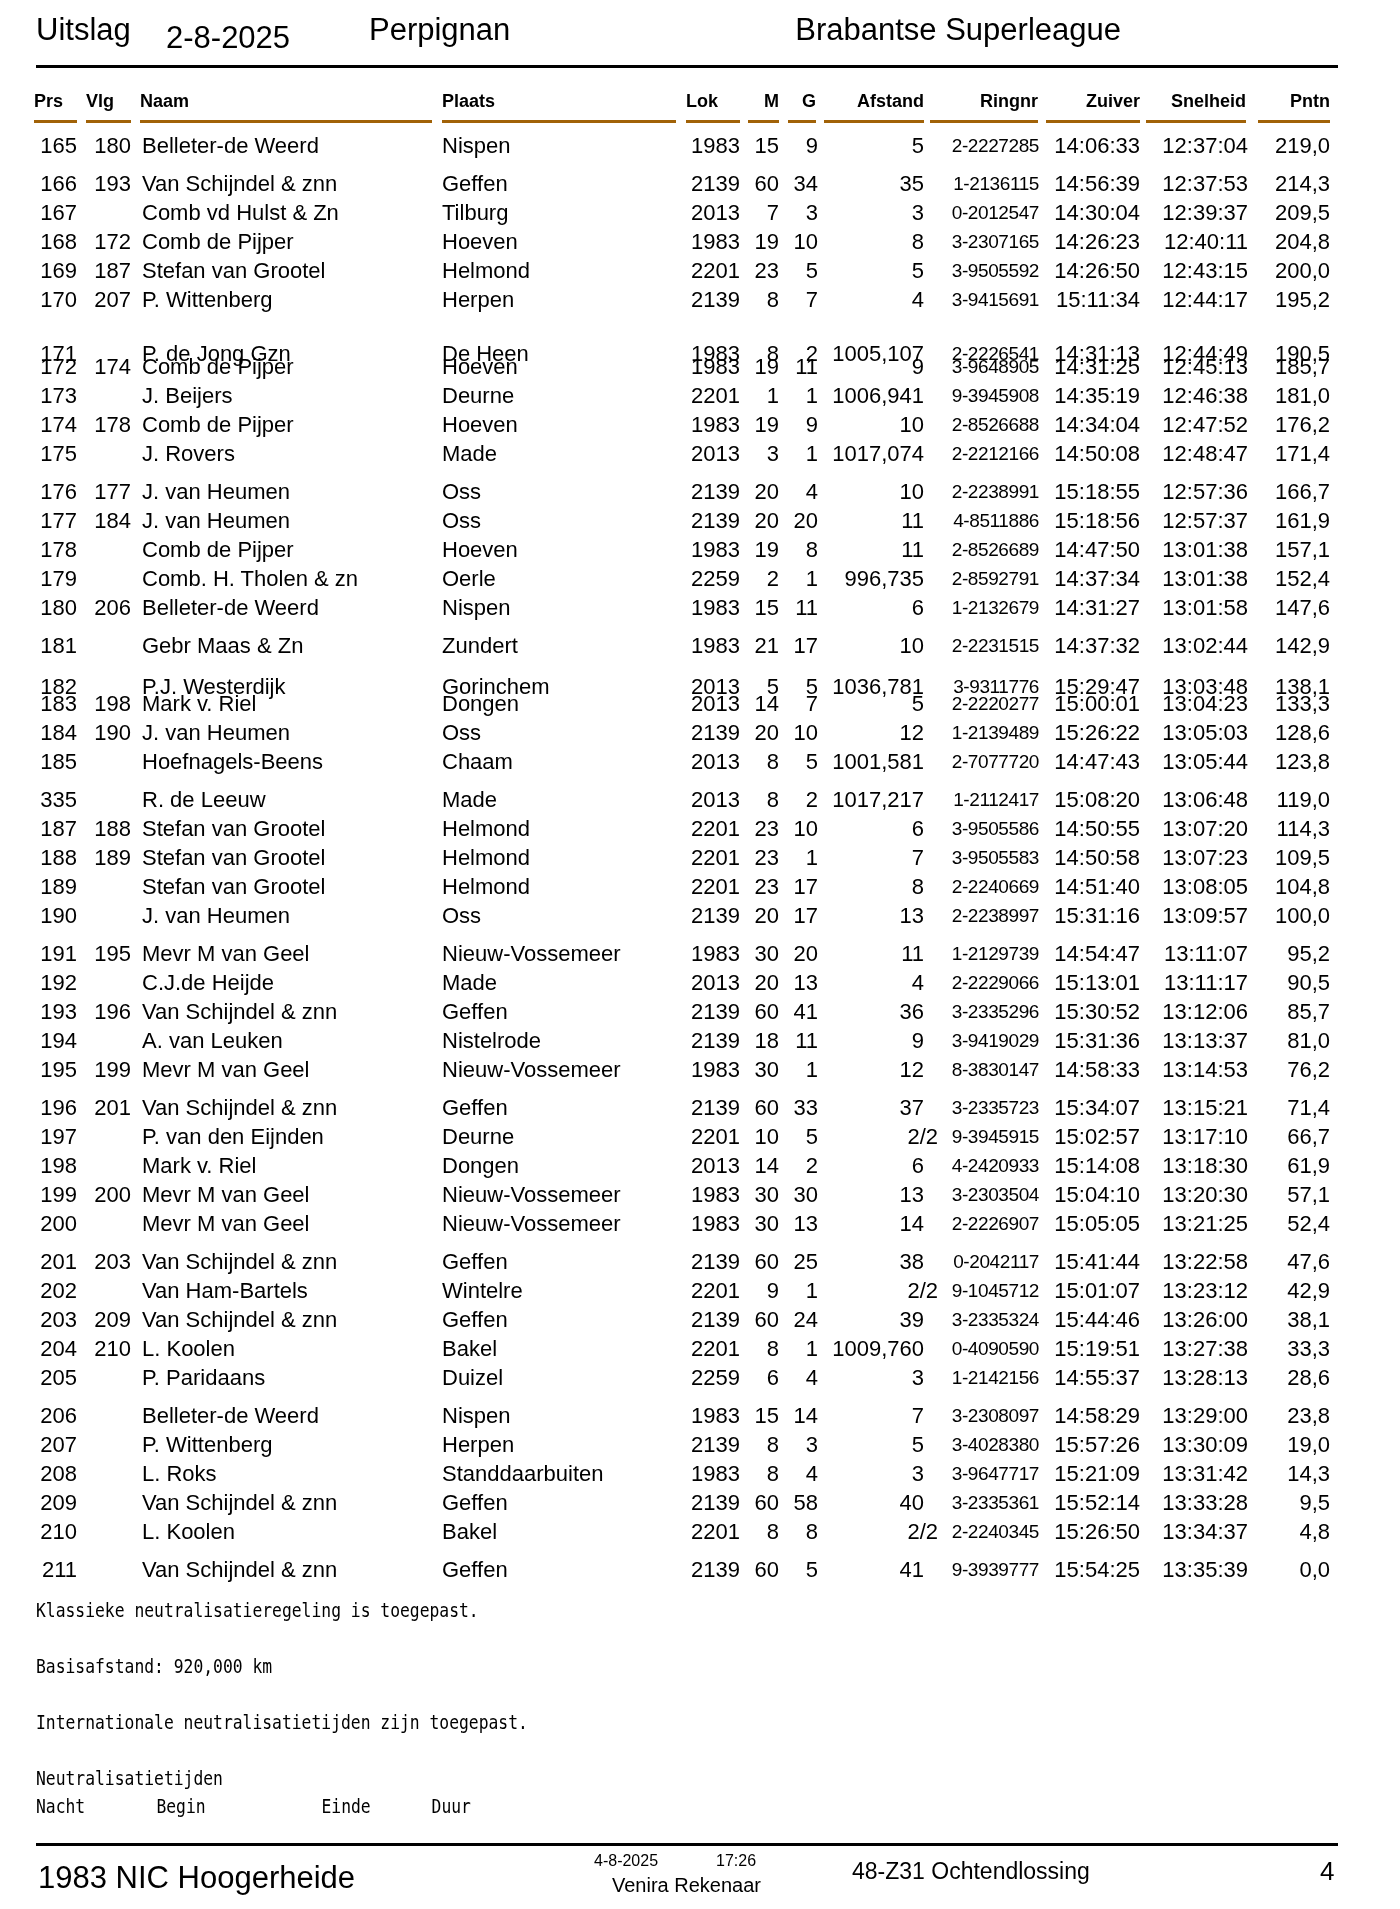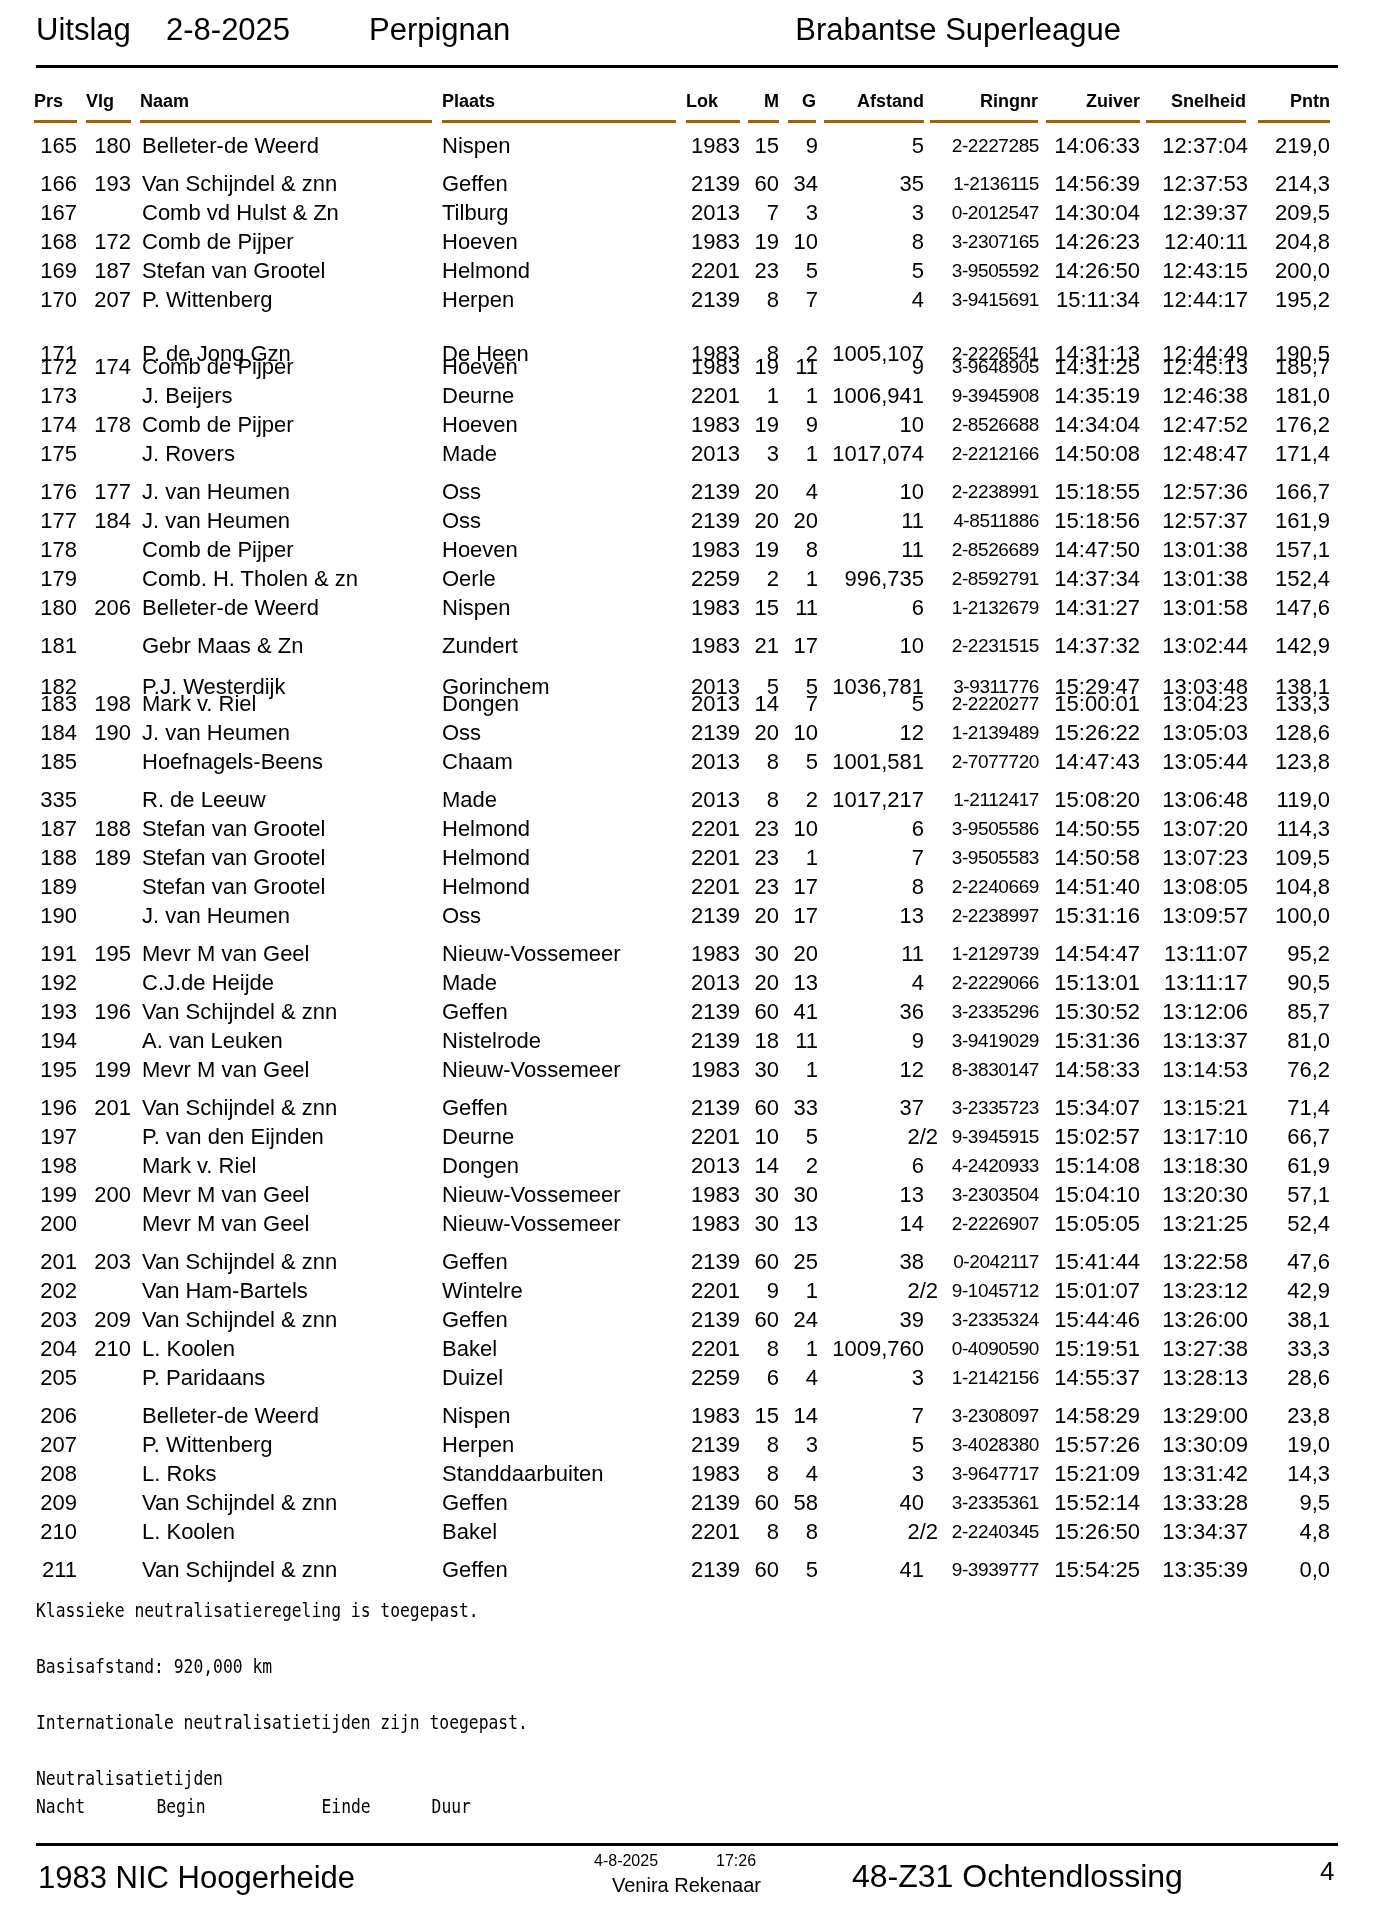--- a/index.html
+++ b/index.html
@@ -1,21 +1,21 @@
 <!DOCTYPE html>
 <html><head>
 <meta charset="utf-8">
 <style>
   html, body { margin: 0; padding: 0; background: #ffffff; }
   body { width: 1400px; height: 1909px; position: relative; overflow: hidden; color: #000; font-family: "Liberation Sans", sans-serif; }
   .page { position: absolute; left: 0; top: 0; width: 1183px; height: 1909px; }
 
   .hdr { position: absolute; top: 8px; left: 36px; right: 62px; height: 50px; font-size: 31px; }
   .hdr .t1 { position: absolute; left: 0; top: 4px; }
-  .hdr .t2 { position: absolute; left: 130px; top: 4px; text-align: center; }
+  .hdr .t2 { position: absolute; left: 130px; top: 12px; text-align: center; }
   .hdr .t3 { position: absolute; left: 333px; top: 4px; }
   .hdr .t4 { position: absolute; right: 0; top: 4px; }
   .rule-top { position: absolute; left: 36px; width: 1302px; top: 65px; height: 3px; background: #000; }
 
   .colhdr { position: absolute; top: 88px; left: 0; width: 1400px; height: 34px; font-weight: bold; font-size: 18px; }
   .colhdr .c { position: absolute; top: 0; height: 32px; border-bottom: 3px solid #a16207; line-height: 26px; }
 
   .rows { position: absolute; top: 130px; left: 0; width: 1400px; }
   .row { position: absolute; left: 0; width: 1400px; height: 28px; font-size: 22px; line-height: 28px; }
   .row span { position: absolute; top: 0; white-space: nowrap; }
@@ -51,21 +51,21 @@
 
   .notes { position: absolute; left: 36px; top: 1596px; font-family: "DejaVu Sans Mono", "Liberation Mono", monospace; font-size: 19px; line-height: 28px; transform: scaleX(0.86); transform-origin: left top; }
   .notes .ln { position: absolute; left: 0; white-space: nowrap; }
 
   .rule-bottom { position: absolute; left: 36px; width: 1302px; top: 1843px; height: 3px; background: #000; }
   .foot { position: absolute; top: 1846px; left: 0; width: 1400px; height: 60px; }
   .foot .club { position: absolute; left: 38px; top: 14px; font-size: 31px; }
   .foot .date { position: absolute; left: 594px; top: 6px; font-size: 16px; }
   .foot .time { position: absolute; left: 716px; top: 6px; font-size: 16px; }
   .foot .prog { position: absolute; left: 612px; top: 28px; font-size: 20px; }
-  .foot .race { position: absolute; left: 852px; top: 12px; font-size: 32px; }
+  .foot .race { position: absolute; left: 852px; top: 12px; font-size: 23px; }
   .foot .pg { position: absolute; left: 1320px; top: 10px; font-size: 26px; }
 </style>
 </head>
 <body>
 
 <div class="page">
 
   <div class="hdr">
     <span class="t1">Uitslag</span>
     <span class="t2">2-8-2025</span>

